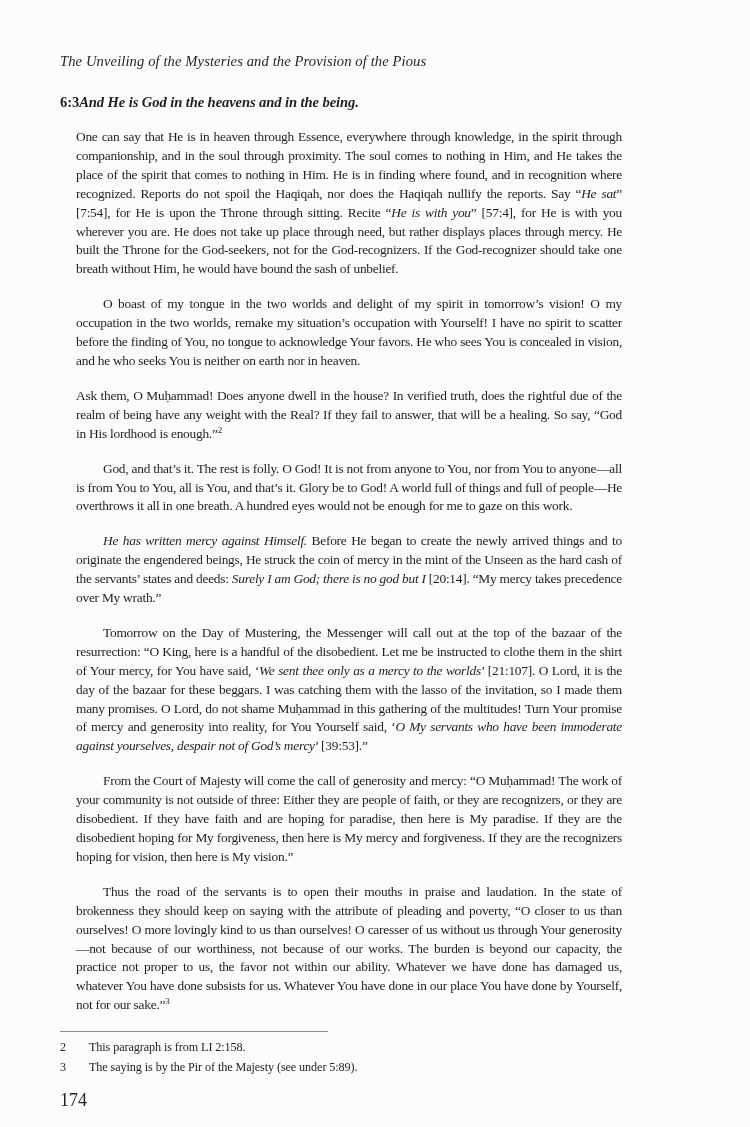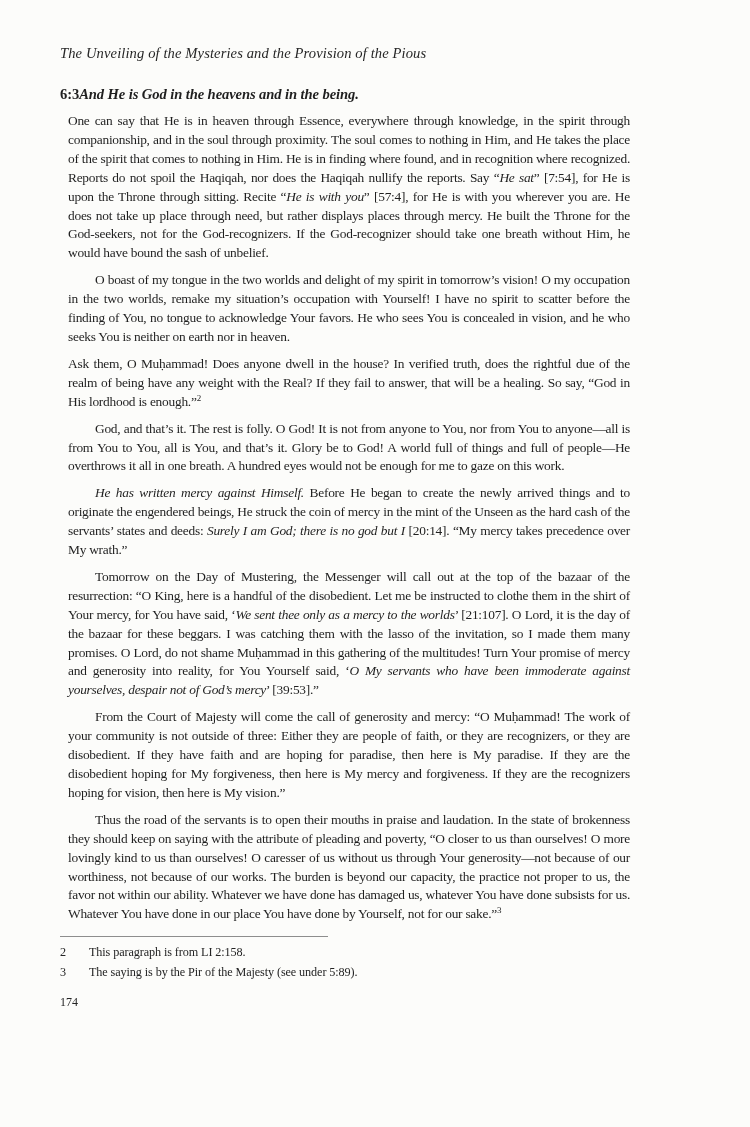--- a/index.html
+++ b/index.html
@@ -8,21 +8,21 @@
     height: 1127px;
     background: #fcfcfa;
     position: relative;
     overflow: hidden;
     font-family: "Liberation Serif", serif;
     color: #1f1f1f;
   }
   .page-inner {
     position: absolute;
     left: 60px;
-    top: 44px;
+    top: 52px;
     width: 578px;
   }
   .running-header {
     font-style: italic;
     font-size: 14.6px;
     line-height: 19px;
     margin: 0 0 22px 0;
     color: #262626;
     letter-spacing: 0.1px;
   }
@@ -36,21 +36,21 @@
     text-align: left;
   }
   .verse-num {
     font-style: normal;
   }
   .body-para {
     font-size: 13.4px;
     line-height: 18.9px;
     letter-spacing: -0.25px;
     text-align: justify;
-    margin: 8px;
+    margin: 16px;
   }
   .body-para.indent { text-indent: 27px; }
   .body-para em { font-style: italic; }
   sup.fn-ref {
     font-size: 9px;
     line-height: 0;
     vertical-align: super;
     letter-spacing: 0;
   }
   .footnote-block { margin-top: 12px; }
@@ -63,21 +63,21 @@
   .footnote {
     display: flex;
     font-size: 12.2px;
     line-height: 19.5px;
     letter-spacing: -0.1px;
     color: #242424;
   }
   .fn-num { flex: 0 0 29px; }
   .fn-text { flex: 1; }
   .page-number {
-    font-size: 12px;
+    font-size: 18px;
     margin-top: 13px;
     color: #242424;
   }
 </style>
 </head>
 <body>
 
 <div class="page-inner">
   <div class="running-header">The Unveiling of the Mysteries and the Provision of the Pious</div>
 

